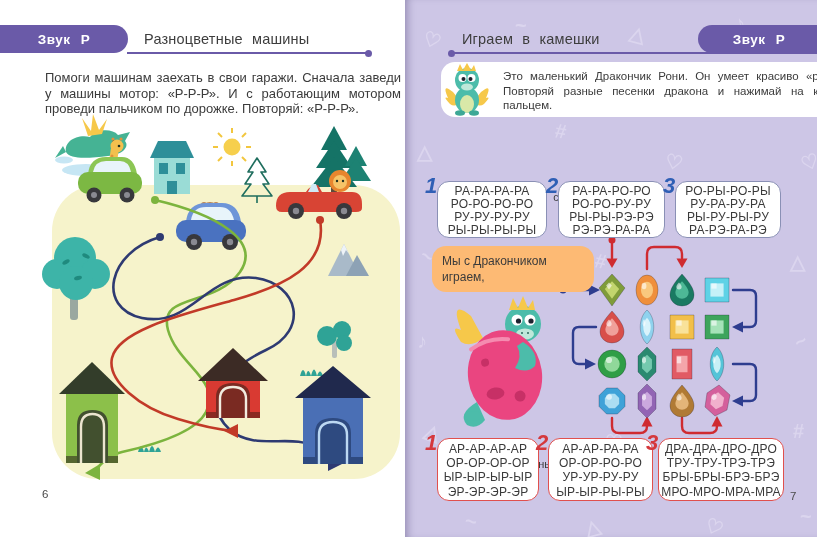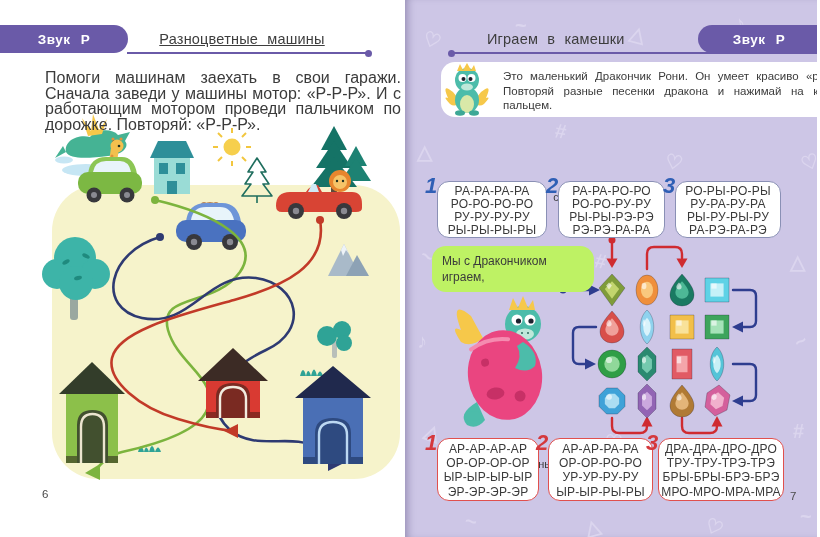--- a/index.html
+++ b/index.html
@@ -5,56 +5,56 @@
   html,body{margin:0;padding:0;background:#fff;}
   .book{position:relative;width:817px;height:537px;overflow:hidden;background:#ffffff;
         font-family:"Liberation Sans",sans-serif;color:#3c3c3c;}
   .abs{position:absolute;}
 
   
   .page-left{position:absolute;left:0;top:0;width:405px;height:537px;background:#ffffff;}
   .tab-left{position:absolute;left:0;top:25px;width:128px;height:28px;background:#6a5aa8;
             border-radius:0 15px 15px 0;color:#fff;font-weight:bold;font-size:13.5px;
             display:flex;align-items:center;justify-content:center;word-spacing:6px;letter-spacing:.5px;}
-  .title-left{position:absolute;left:128px;top:31px;width:228px;text-align:center;
-              font-size:14.5px;color:#3d3d3d;word-spacing:5px;letter-spacing:.2px;text-decoration:underline;}
+  .title-left{position:absolute;left:144px;top:31px;width:228px;text-align:left;
+              font-size:14.5px;color:#3d3d3d;word-spacing:5px;letter-spacing:.2px;}
   .rule-left{position:absolute;left:127px;top:52px;width:241px;height:2px;background:#6a5aa8;}
   .rule-left::after{content:"";position:absolute;right:-4px;top:-2.5px;width:7px;height:7px;border-radius:50%;background:#6a5aa8;}
-  .instruction-left{position:absolute;left:45px;top:70px;width:356px;font-size:16px;line-height:15.5px;
+  .instruction-left{position:absolute;left:45px;top:70px;width:356px;font-size:13px;line-height:15.5px;
                     text-align:justify;color:#3b3b3b;}
   .pagenum{position:absolute;font-size:11.5px;color:#4a4a4a;}
 
   
   .page-right{position:absolute;left:405px;top:0;width:415px;height:537px;background:#cdc6e6;
               box-shadow:inset 7px 0 9px -5px rgba(55,45,95,.4);}
   .doodles{position:absolute;inset:0;overflow:hidden;}
   .doodles span{position:absolute;color:#dbd5ee;font-size:20px;font-weight:bold;}
   .tab-right{position:absolute;left:293px;top:25px;width:122px;height:28px;background:#6a5aa8;
              border-radius:15px 0 0 15px;color:#fff;font-weight:bold;font-size:13.5px;
              display:flex;align-items:center;justify-content:center;word-spacing:6px;letter-spacing:.5px;}
-  .title-right{position:absolute;left:57px;top:31px;font-size:14.5px;color:#3d3d3d;word-spacing:5px;letter-spacing:.2px;margin-left:25px;}
+  .title-right{position:absolute;left:57px;top:31px;font-size:14.5px;color:#3d3d3d;word-spacing:5px;letter-spacing:.2px;}
   .rule-right{position:absolute;left:47px;top:52px;width:366px;height:2px;background:#6a5aa8;}
   .rule-right::before{content:"";position:absolute;left:-4px;top:-2.5px;width:7px;height:7px;border-radius:50%;background:#6a5aa8;}
   .info-box{position:absolute;left:36px;top:62px;width:357px;height:41px;background:#ffffff;
             border-radius:14px;padding:7px 10px 7px 62px;font-size:11.5px;line-height:14.5px;
             text-align:justify;color:#3b3b3b;}
   .dragon-icon{position:absolute;left:38px;top:62px;z-index:3;}
   .adult-note{position:absolute;left:27px;top:121px;width:383px;font-size:10.8px;line-height:13.2px;
               text-align:justify;color:#4a3f8c;}
   .section-label{position:absolute;font-size:11px;color:#3c3c3c;word-spacing:3px;margin-top:25px;}
   .chain-row{position:absolute;left:0;width:415px;}
   .chain-box{position:absolute;background:#fff;border-radius:12px;text-align:center;padding-top:3px;}
   .chain-box.blue{border:1.4px solid #8a90b5;height:52px;}
   .chain-box.red{border:1.5px solid #e0504e;height:58px;}
   .cl{font-size:12px;line-height:13px;color:#3a3a3a;letter-spacing:.2px;}
   .chain-box.red .cl{line-height:14.2px;}
   .num{position:absolute;left:-13px;top:-9px;font-size:22px;font-weight:bold;font-style:italic;}
   .blue-num{color:#2f5fb5;}
   .red-num{color:#d5383c;}
-  .bubble{position:absolute;left:27px;top:246px;width:142px;background:#bef264;border-radius:14px;
+  .bubble{position:absolute;left:27px;top:246px;width:142px;background:#fdba74;border-radius:14px;
           padding:7px 10px;font-size:12px;line-height:16px;color:#3b3b3b;}
 </style>
 </head>
 <body>
 
 <div class="book">
 
   <div class="page-left">
 
     <svg class="abs" style="left:0;top:0" width="405" height="537" viewBox="0 0 405 537">

